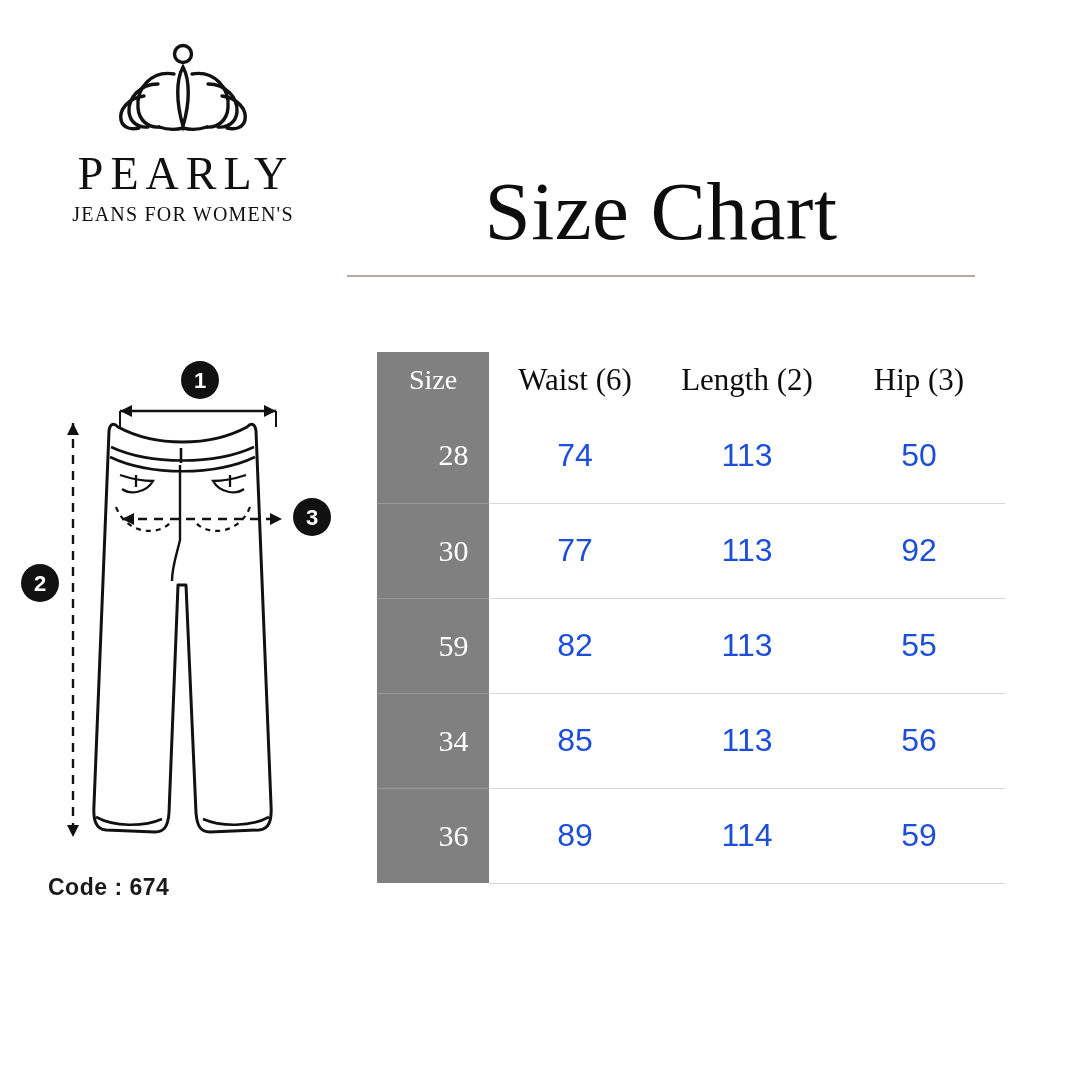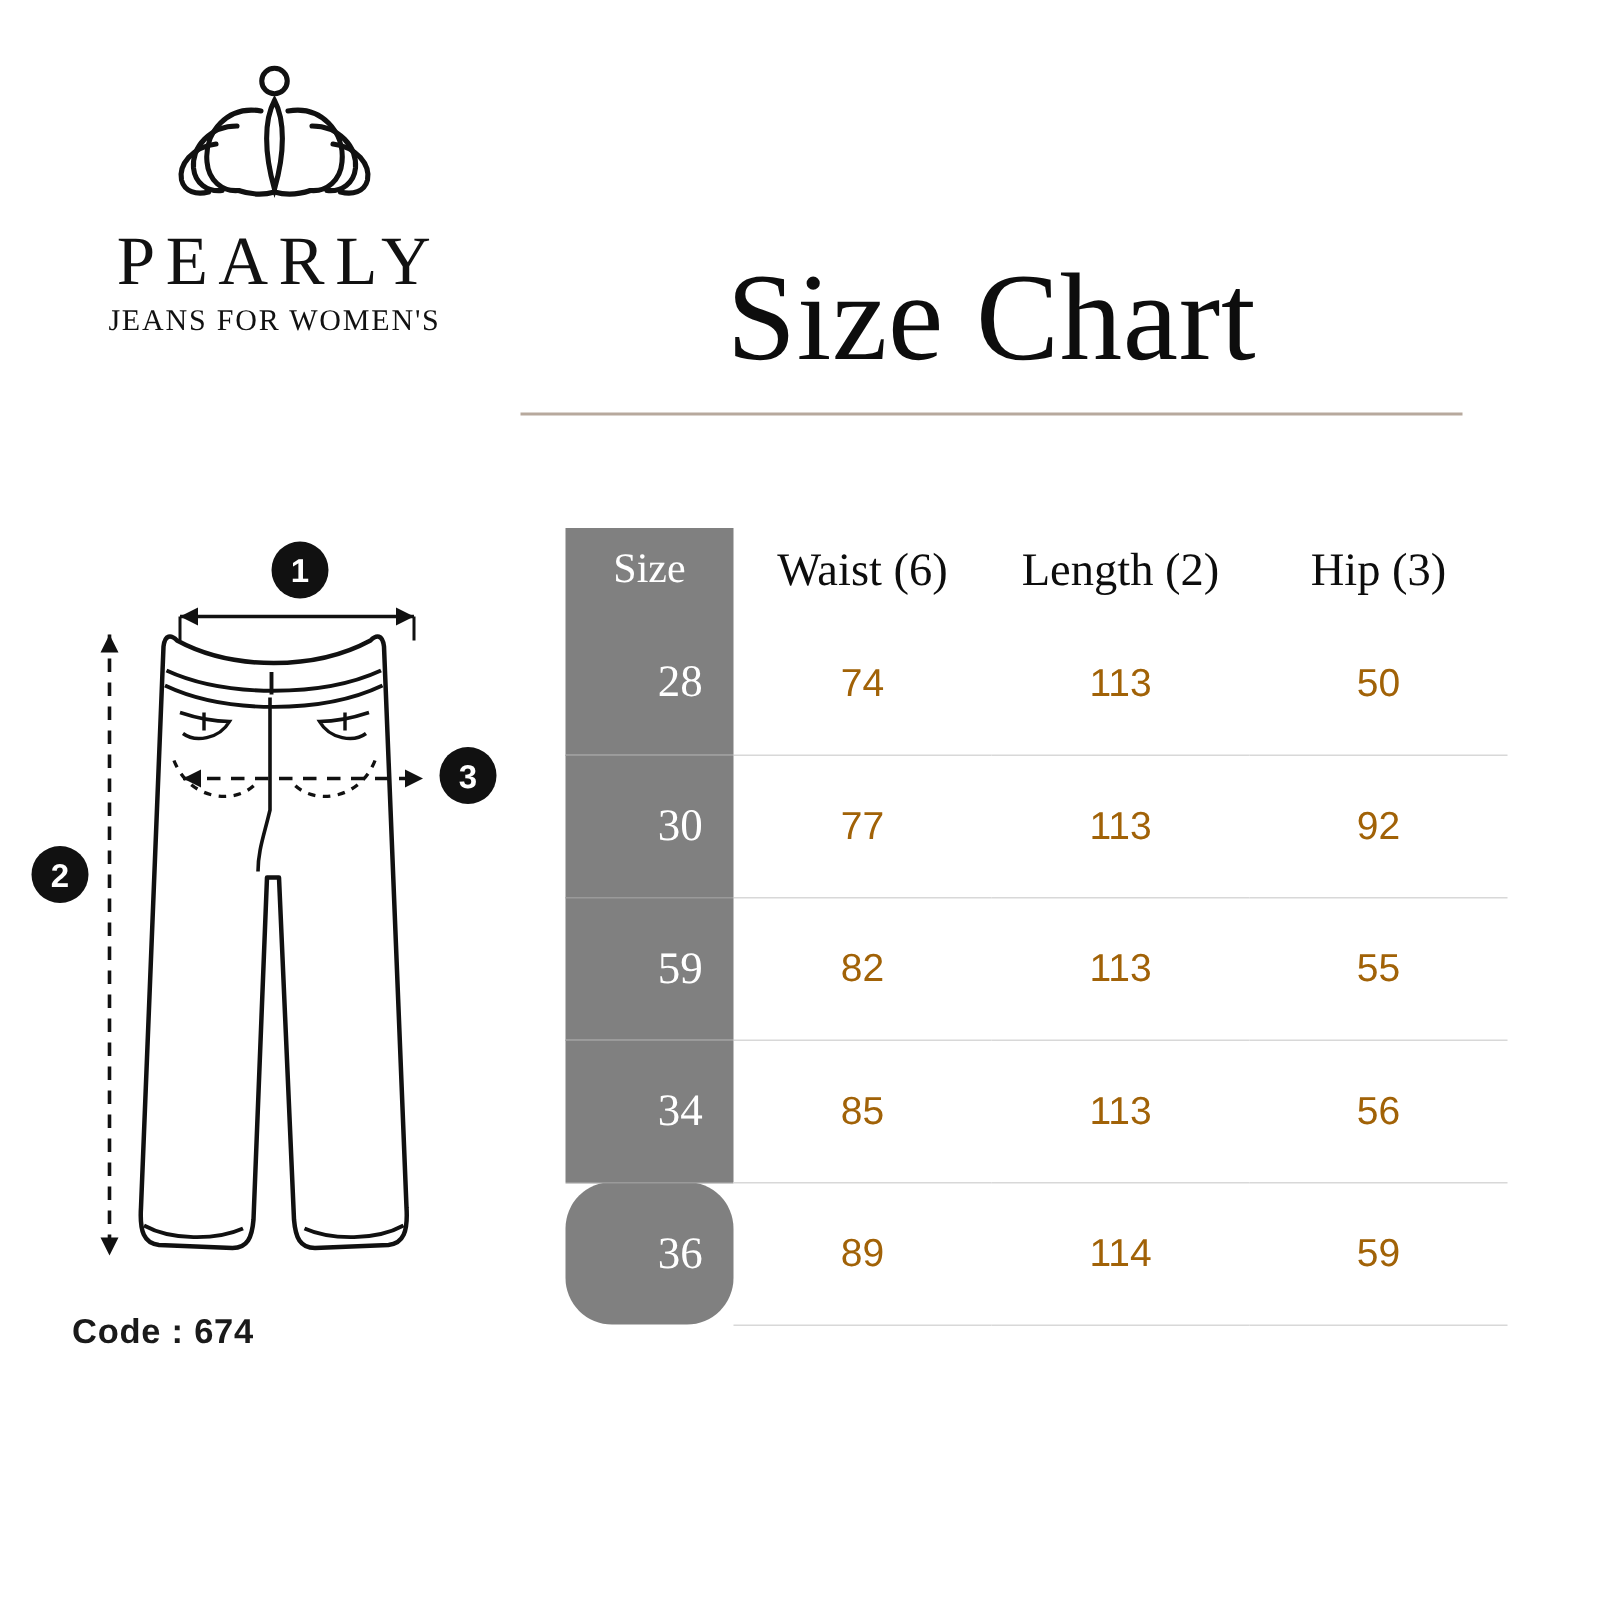--- a/index.html
+++ b/index.html
@@ -115,36 +115,35 @@
   thead th.size-head {
     background: #808080;
     color: #ffffff;
     font-size: 28px;
   }
 
   tbody td {
     height: 95px;
     text-align: center;
     vertical-align: middle;
-    font-size: 26px;
-    color: #a16207;
+    font-size: 32px;
+    color: #1d4ed8;
     font-family: "Liberation Sans", sans-serif;
     border-bottom: 1px solid #d8d8d8;
   }
   tbody td.size-cell {
     background: #808080;
     color: #ffffff;
     font-family: "Liberation Serif", serif;
     font-size: 30px;
     border-bottom: 1px solid #9a9a9a;
     padding-left: 41px;
   }
   tbody tr:last-child td.size-cell {
     border-bottom: none;
-    border-radius: 31px;
   }
 
   
   .footer-code {
     position: absolute;
     left: 48px;
     bottom: 19px;
     font-size: 23px;
     font-weight: bold;
     color: #1a1a1a;

